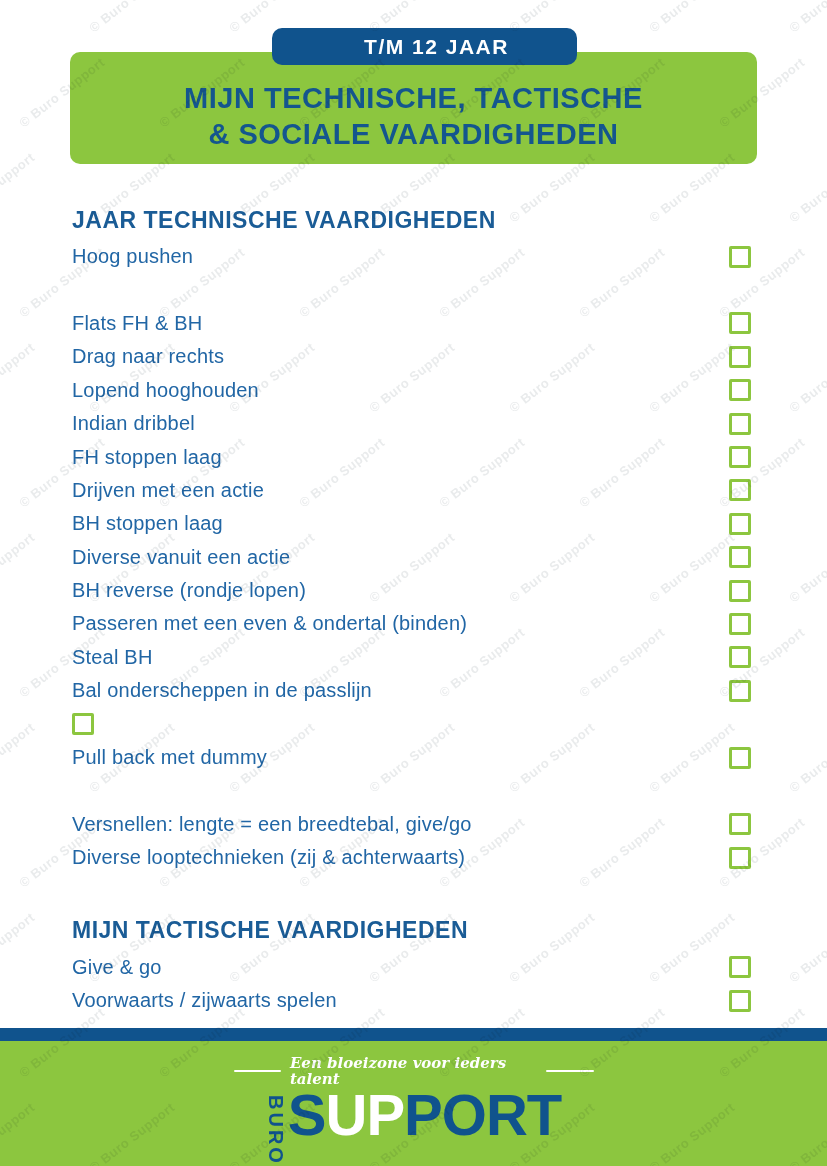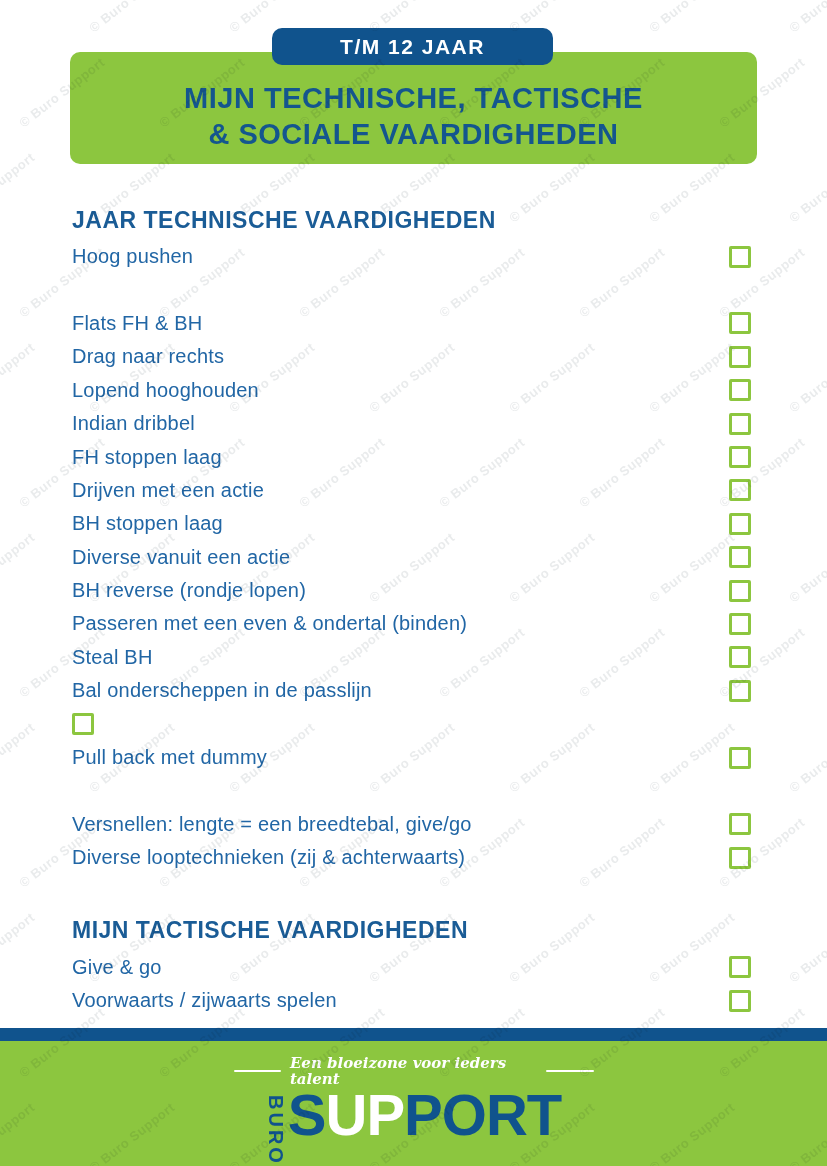--- a/index.html
+++ b/index.html
@@ -14,21 +14,21 @@
     position:absolute;white-space:nowrap;
     transform:rotate(-38deg);
     font-size:13px;font-weight:bold;
     color:rgba(55,70,85,0.11);
     letter-spacing:0.5px;
   }
   
   .badge{
     position:absolute;left:272px;top:28px;width:281px;height:37px;
     background:var(--blue_dark);border-radius:10px;z-index:3;
-    display:flex;align-items:center;justify-content:center;
+    display:flex;align-items:center;justify-content:center;padding-left:24px;
   }
   .badge span{color:#fff;font-weight:800;font-size:21px;letter-spacing:1.5px;}
   .hero{
     position:absolute;left:70px;top:52px;width:687px;height:112px;
     background:var(--green);border-radius:10px;z-index:2;
     display:flex;flex-direction:column;align-items:center;justify-content:flex-end;
     padding-bottom:12px;box-sizing:border-box;
   }
   .hero .t{
     color:var(--blue_title);font-weight:800;font-size:29px;line-height:36px;

